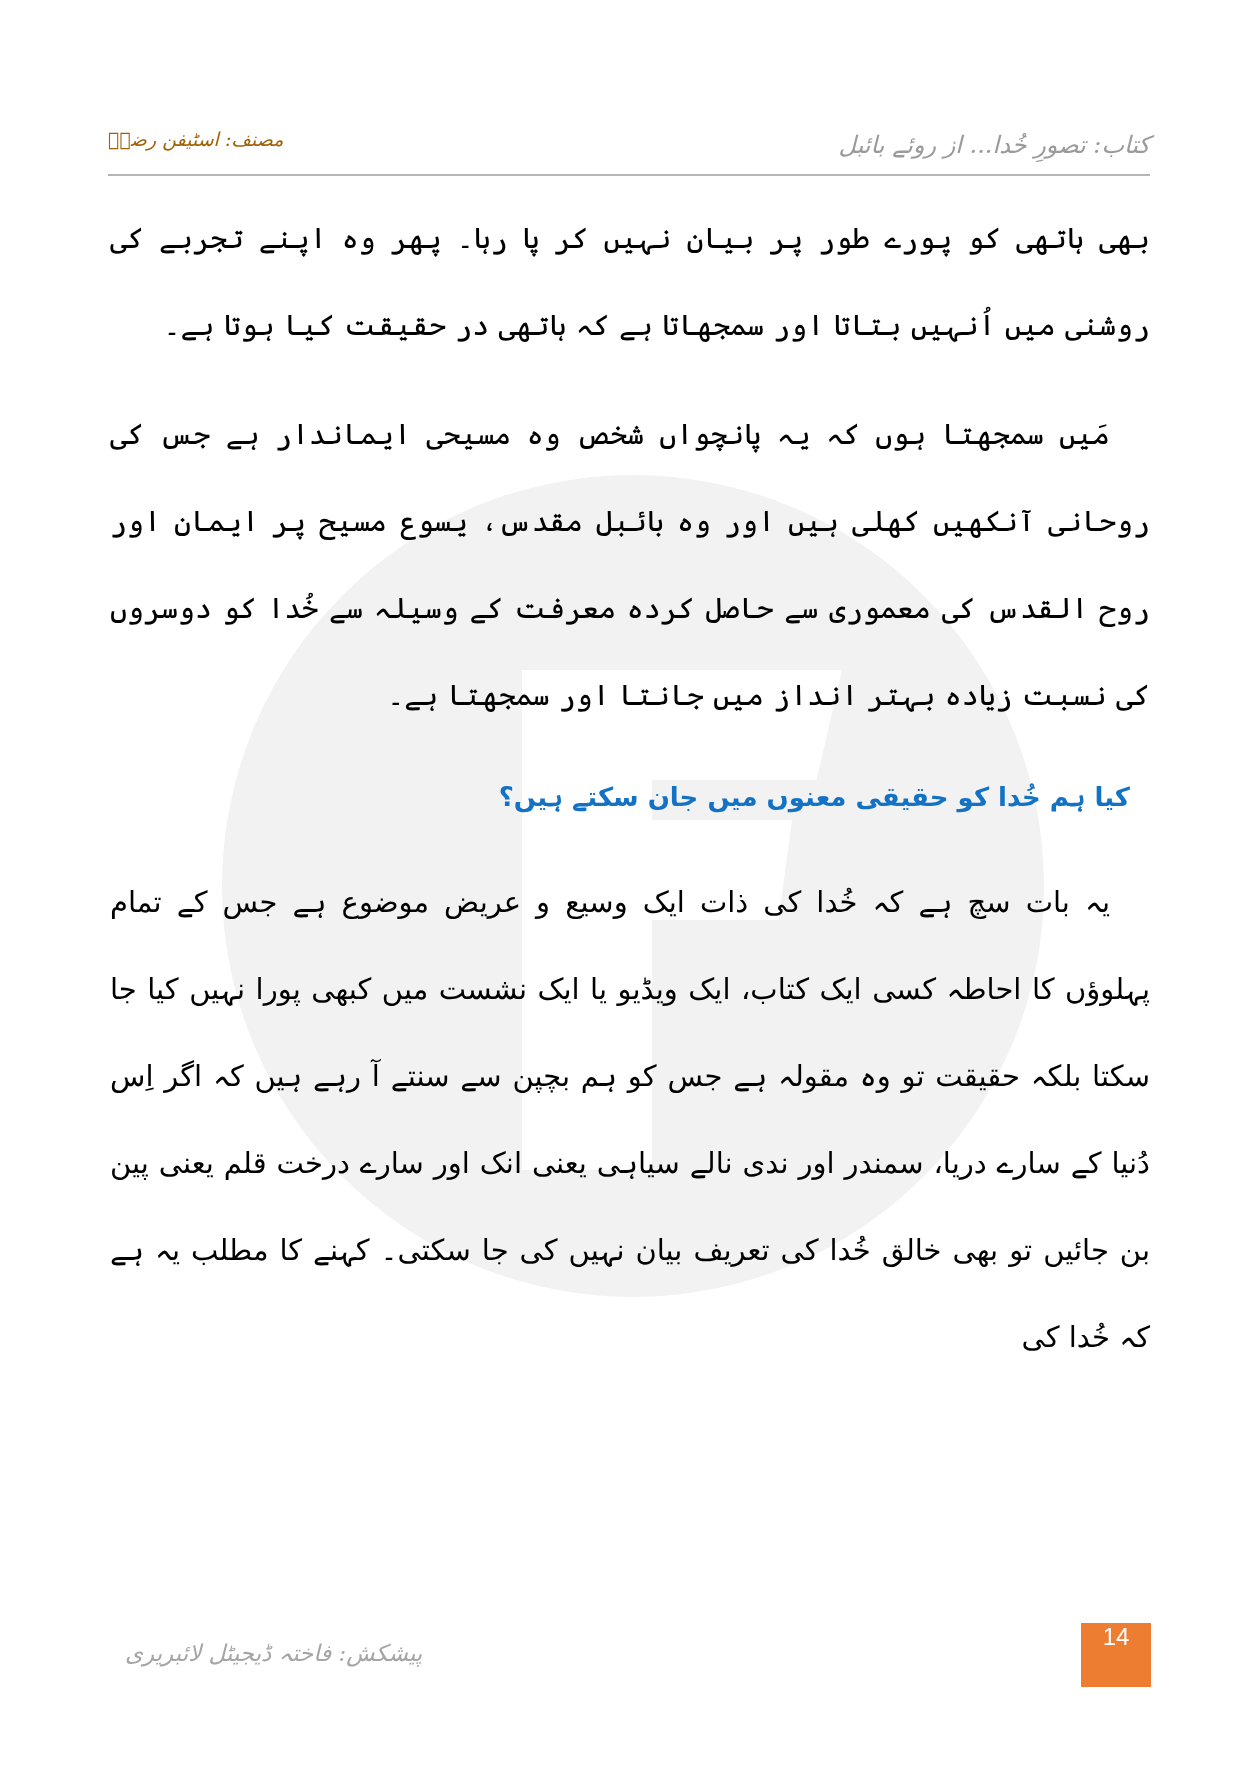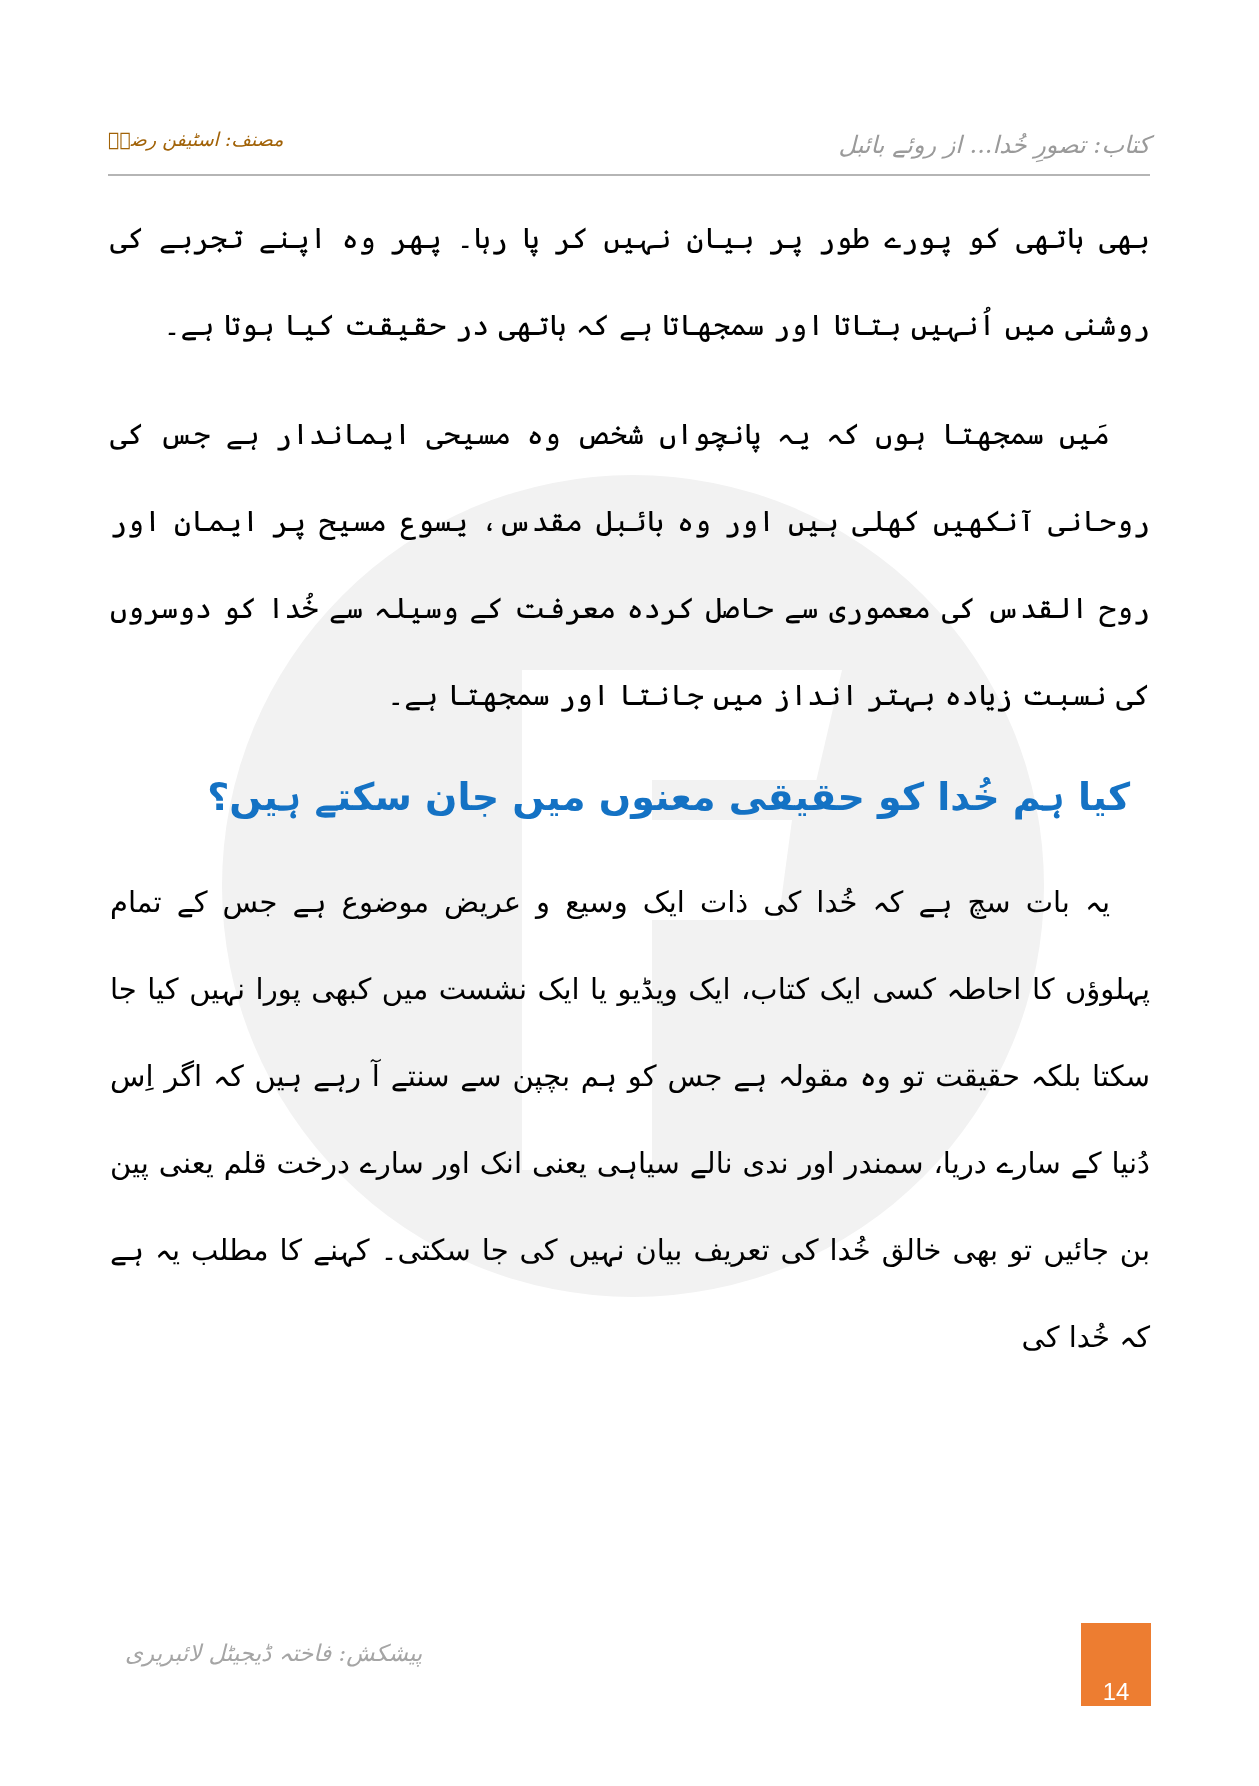--- a/index.html
+++ b/index.html
@@ -105,21 +105,21 @@
       line-height: 87px;
       margin: 0;
       text-align: justify;
       text-align-last: right;
     }
     .para.gap-before { margin-top: 22px; }
     .para.indent { text-indent: 40px; }
     .heading {
       font-family: "DejaVu Sans", sans-serif;
       font-weight: bold;
-      font-size: 38px;
+      font-size: 26px;
       color: #1472c4;
       line-height: 80px;
       margin: 18px 20px 22px 0;
       text-align: right;
     }
     
     .footer-presenter {
       position: absolute;
       left: 125px;
       top: 1640px;
@@ -129,27 +129,27 @@
       color: #a5a5a5;
       direction: rtl;
       z-index: 2;
       text-align: center;
     }
     .page-badge {
       position: absolute;
       left: 1081px;
       top: 1623px;
       width: 70px;
-      height: 83px;
+      height: 64px;
       background: #ed7d31;
       color: #ffffff;
       font-family: "Liberation Sans", sans-serif;
       font-size: 24px;
       display: flex;
-      align-items: flex-end;
+      align-items: flex-start;
       justify-content: center;
       z-index: 2;
     }
   </style>
 </head>
 <body>
 
 <div class="page">
 
   <div class="watermark">

